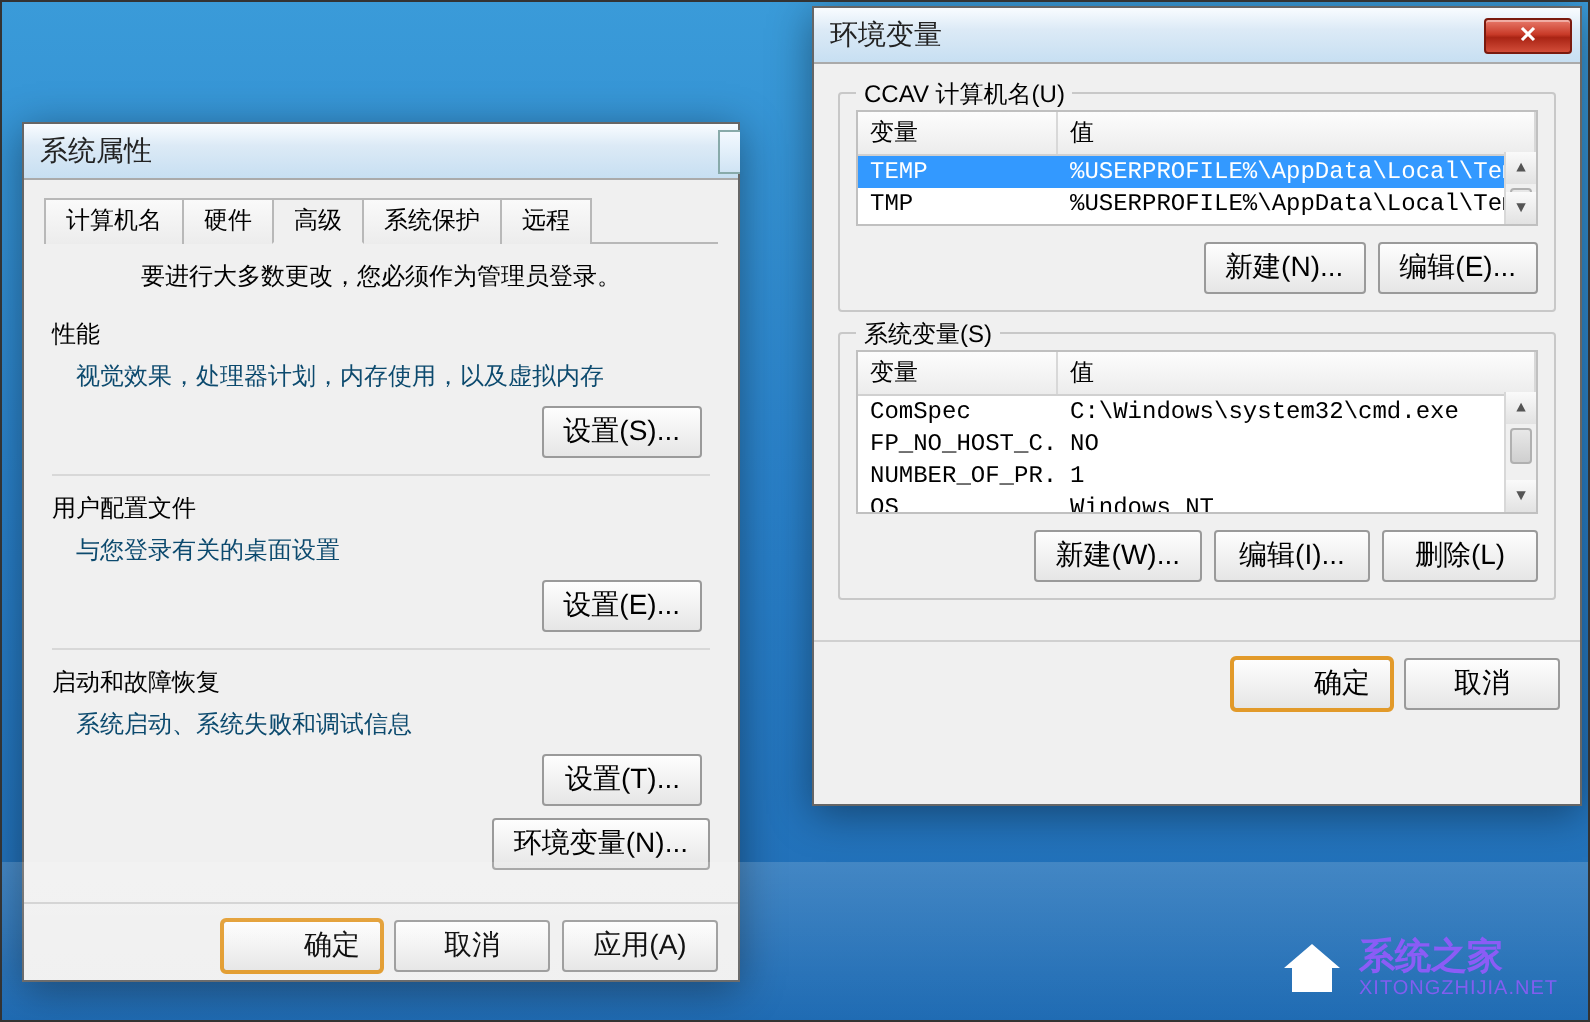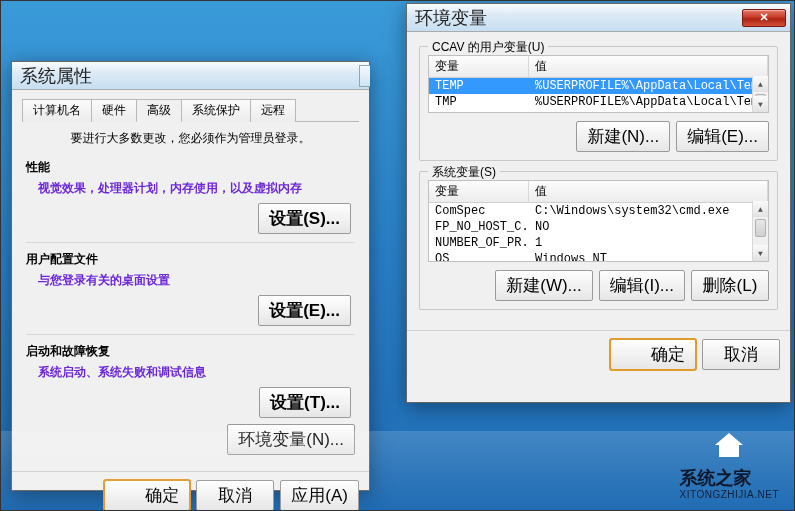--- a/index.html
+++ b/index.html
@@ -11,21 +11,21 @@
   position: relative;
   overflow: hidden;
   border: 1px solid #333;
 }
 .reflection {
   position: absolute; left: 0; right: 0; top: 430px; height: 80px;
   background: linear-gradient(180deg, rgba(255,255,255,0.15), rgba(255,255,255,0));
 }
 .watermark {
   position: absolute; right: 15px; bottom: 10px;
-  color: #0f172a; display: flex; align-items: center; gap: 8px; flex-direction: column;
+  color: #8b5cf6; display: flex; align-items: flex-end; gap: 8px;
 }
 .watermark .logo {
   width: 32px; height: 32px; position: relative;
 }
 .watermark .logo svg { display:block; }
 .watermark .txt { display: flex; flex-direction: column; line-height: 1.1; }
 .watermark .txt .big { font-size: 18px; font-weight: bold; }
 .watermark .txt .small { font-size: 10px; letter-spacing: 0.5px; opacity: 0.9; }
 
 
@@ -37,21 +37,21 @@
 }
 .titlebar {
   height: 28px;
   background: linear-gradient(180deg, #f9fcff 0%, #dceaf6 40%, #c7dff2 100%);
   border-bottom: 1px solid #aaa;
   display: flex; align-items: center;
   padding: 0 4px 0 8px;
   color: #222;
   position: relative;
 }
-.titlebar .title { flex: 1; font-size: 18px; }
+.titlebar .title { flex: 1; font-size: 14px; }
 .titlebar .close {
   width: 44px; height: 18px;
   background: linear-gradient(180deg,#e87a6b,#c83a28 45%,#a92414 55%,#d24c38);
   border: 1px solid #7a1a0e; border-radius: 2px;
   color: #fff; display:flex; align-items:center; justify-content:center;
   font-size: 11px; font-weight: bold;
   box-shadow: inset 0 1px 0 rgba(255,255,255,.4);
 }
 .body { padding: 8px 10px 10px; }
 
@@ -64,32 +64,31 @@
   margin-right: -1px;
   position: relative; top: 1px;
   font-size: 12px;
 }
 .tab.active { background: #f0f0f0; border-bottom: 1px solid #f0f0f0; z-index: 2; }
 
 .info { margin: 8px 4px 12px; text-align: center; }
 
 .group {
   margin: 0 4px 6px;
-  font-weight: bold;
 }
 .group .label { font-size: 12px; margin-bottom: 4px; }
-.group .desc { font-size: 12px; margin: 4px 0 6px 12px; color: #6d28d9; }
+.group .desc { font-size: 12px; margin: 4px 0 6px 12px; color: #0c4a6e; }
 .sep { border-top: 1px solid #d8d8d8; margin: 8px 4px; }
 .btnrow { text-align: right; margin: 4px 4px 6px; }
 .btn {
   display: inline-block;
   min-width: 78px; padding: 3px 10px;
   background: linear-gradient(#fefefe,#e6e6e6);
   border: 1px solid #9a9a9a; border-radius: 2px;
-  font-size: 17px; text-align: center;
+  font-size: 14px; text-align: center;
 }
 .btn.highlight { outline: 2px solid #e29a2a; outline-offset: -1px; padding-left: 40px; }
 
 .footer {
   display: flex; justify-content: flex-end; gap: 6px;
   padding: 8px 10px; border-top: 1px solid #d0d0d0;
 }
 
 
 .fieldset {
@@ -186,21 +185,21 @@
 
 <div class="win" id="envvar">
   <div class="titlebar">
     <span class="title">环境变量</span>
     <span class="close">
       <span>✕</span>
     </span>
   </div>
   <div class="body">
     <div class="fieldset">
-      <div class="legend">CCAV 的用户变量(U)</div>
+      <div class="legend">CCAV 计算机名(U)</div>
       <div class="table">
         <div class="thead">
           <div class="th col1">变量</div>
           <div class="th col2">值</div>
         </div>
         <div class="tbody" id="user-tbody">
             <div class="tr sel">
               <div class="td col1">TEMP</div>
               <div class="td col2">%USERPROFILE%\AppData\Local\Temp</div>
             </div>

